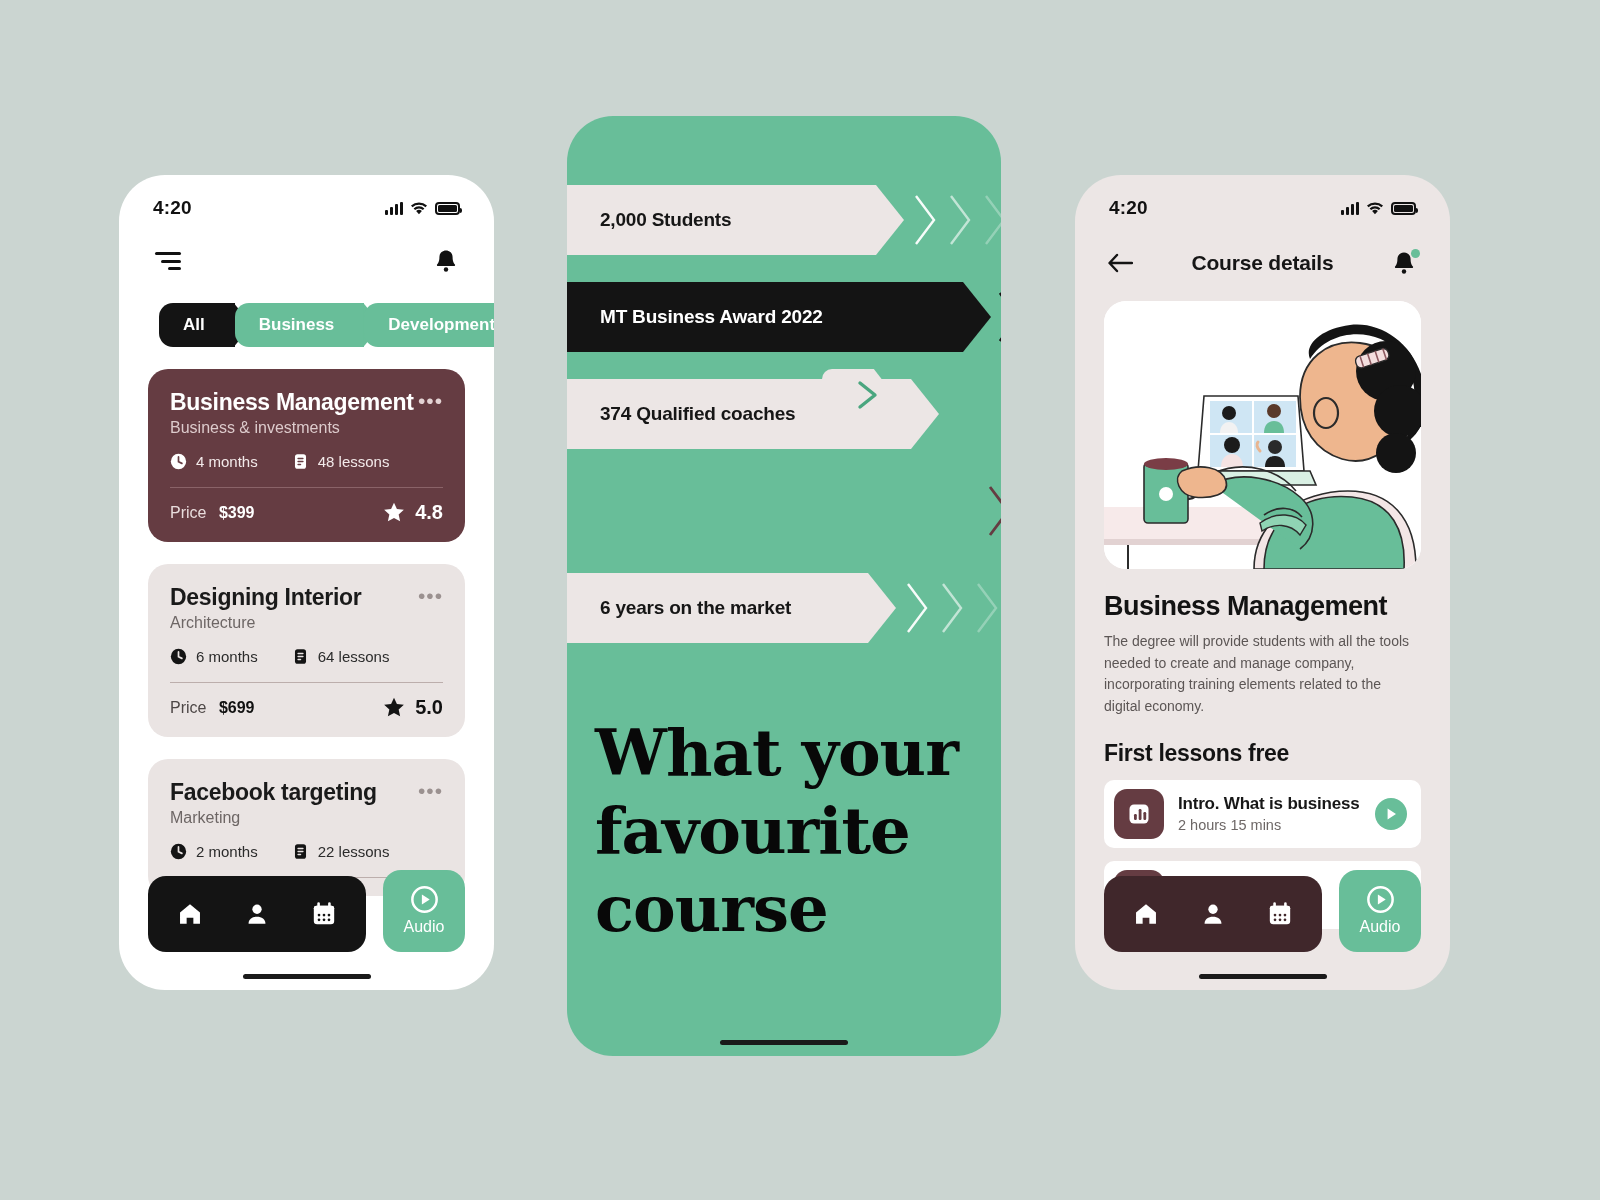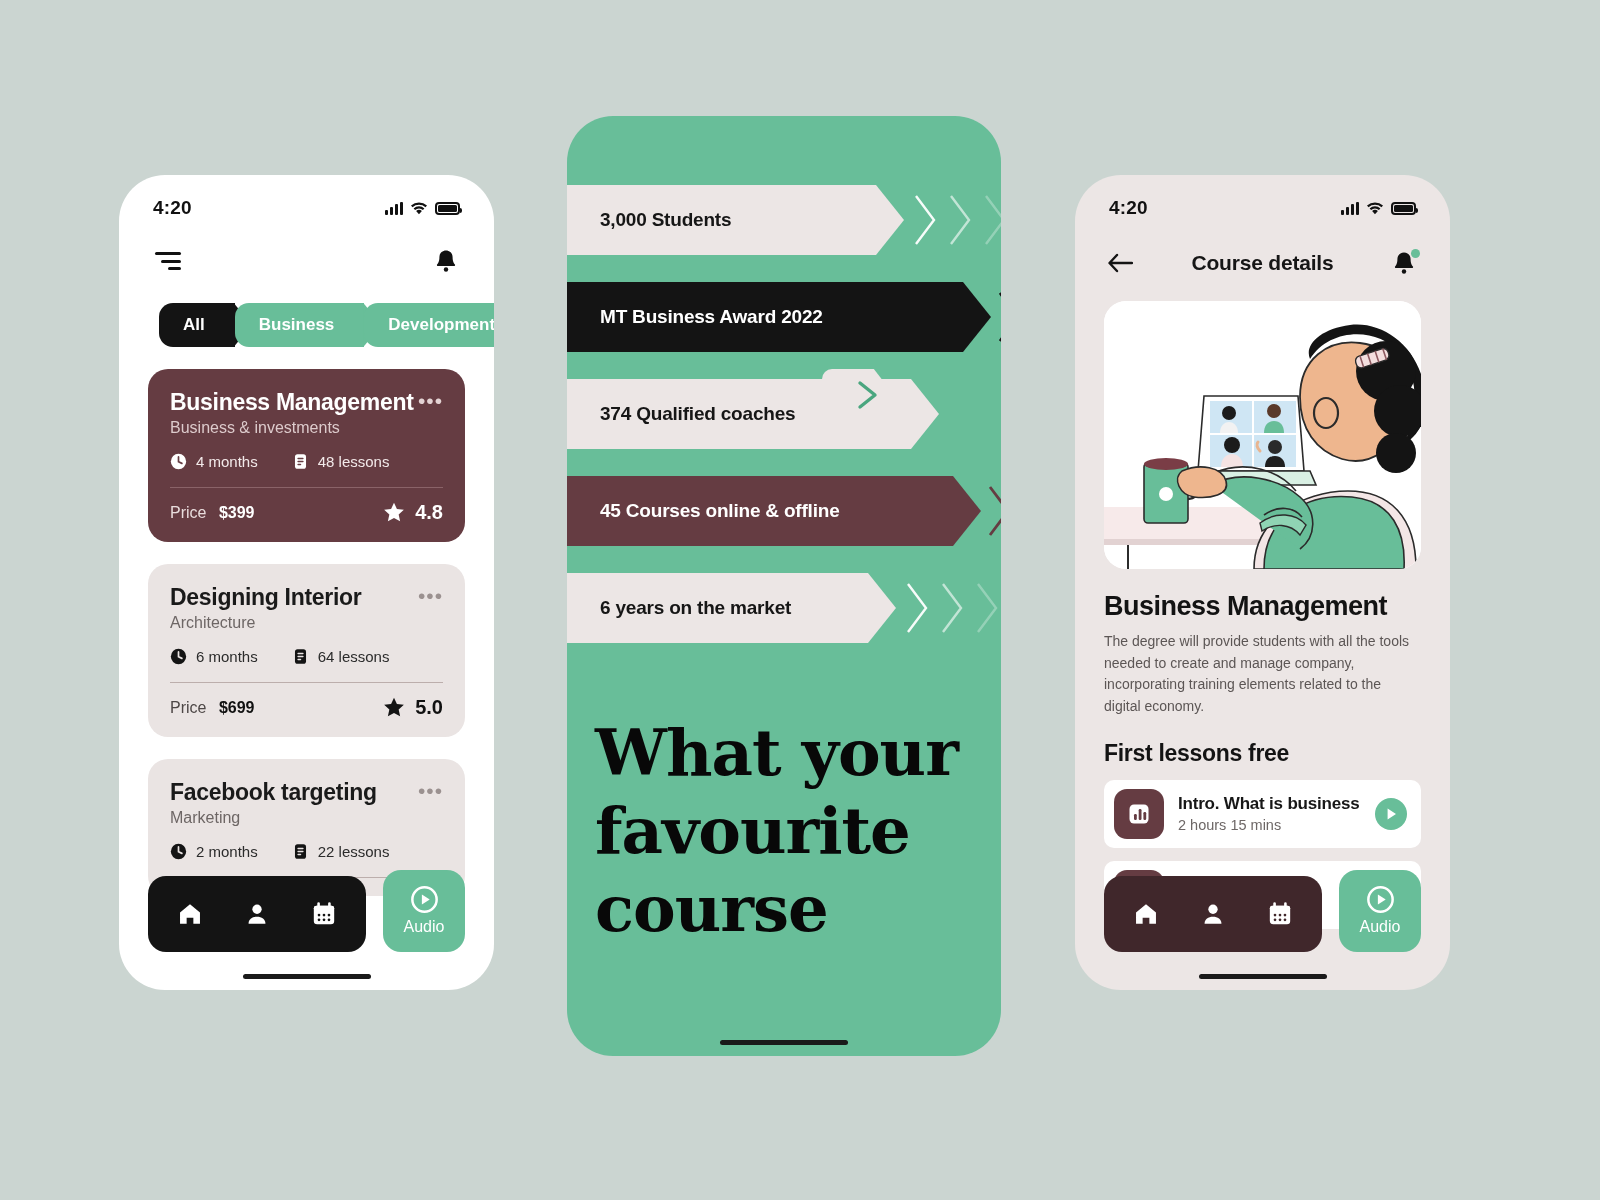--- a/index.html
+++ b/index.html
@@ -349,21 +349,21 @@
       </div>
       <div class="home-indicator"></div>
     </div>
   </div>
 
   <div class="phone" id="phone-promo">
     <div class="promo-rows">
 
       <div class="promo-row">
         <div class="promo-tag" style="background:#ece6e5;color:#161616;width:303px;">
-          <span>3,000 Students</span>
+          <span>2,000 Students</span>
           <svg class="tip" viewBox="0 0 35 70" preserveAspectRatio="none">
               <path d="M0 0h7l28 35L7 70H0Z" fill="#ece6e5"></path>
             </svg>
         </div>
         <div class="chev-group" style="left:347px;">
           <svg class="chev" viewBox="0 0 22 52">
               <path d="M2 2 20 26 2 50" stroke="#ffffff" stroke-opacity=".95" stroke-width="2.4" fill="none"></path>
             </svg>
           <svg class="chev" viewBox="0 0 22 52">
               <path d="M2 2 20 26 2 50" stroke="#ffffff" stroke-opacity=".6" stroke-width="2.4" fill="none"></path>
@@ -391,26 +391,20 @@
       <div class="promo-row">
         <div class="promo-tag" style="background:#ece6e5;color:#161616;width:338px;">
           <span>374 Qualified coaches</span>
           <svg class="tip" viewBox="0 0 35 70" preserveAspectRatio="none">
               <path d="M0 0h7l28 35L7 70H0Z" fill="#ece6e5"></path>
             </svg>
         </div>
       </div>
 
       <div class="promo-row">
-        <div class="promo-tag" style="background:#653c42;color:#ffffff;width:380px;">
-          <span>45 Courses online &amp; offline</span>
-          <svg class="tip" viewBox="0 0 35 70" preserveAspectRatio="none">
-              <path d="M0 0h7l28 35L7 70H0Z" fill="#653c42"></path>
-            </svg>
-        </div>
         <div class="chev-group" style="left:421px;">
           <svg class="chev" viewBox="0 0 22 52">
               <path d="M2 2 20 26 2 50" stroke="#653c42" stroke-width="2.8" fill="none"></path>
             </svg>
         </div>
       </div>
 
       <div class="promo-row">
         <div class="promo-tag" style="background:#ece6e5;color:#161616;width:295px;">
           <span>6 years on the market</span>

